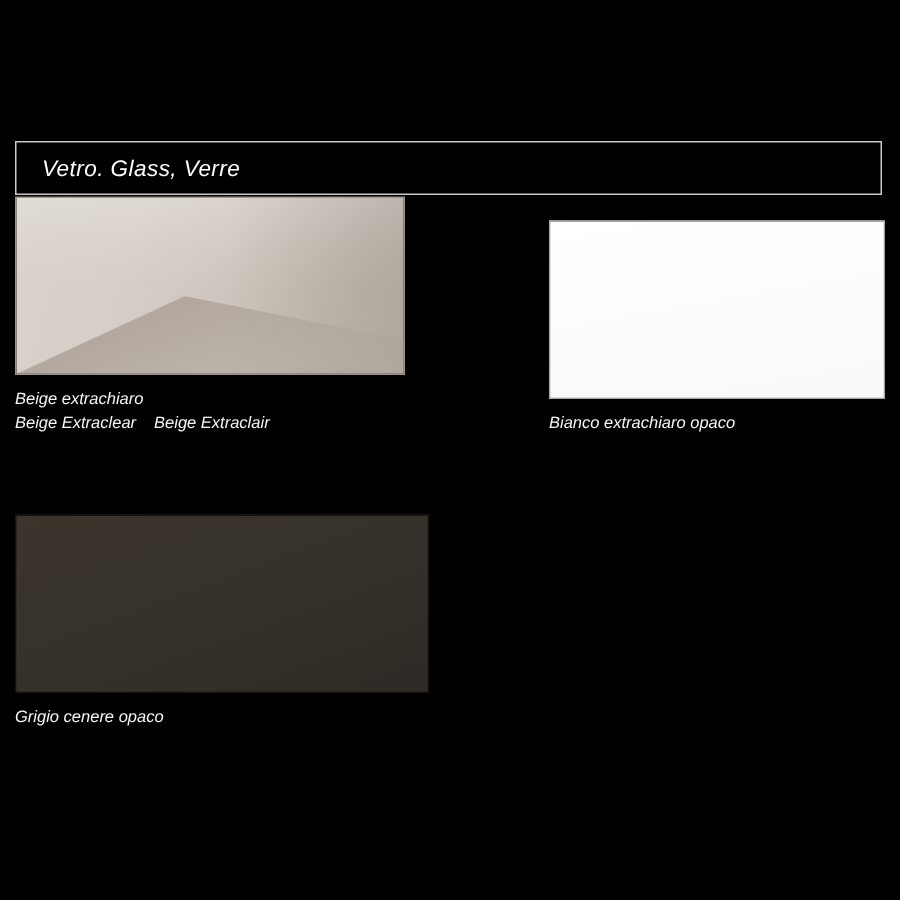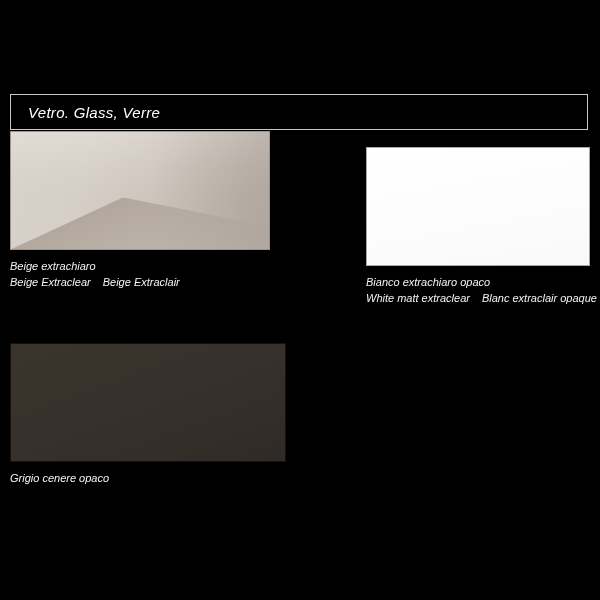--- a/index.html
+++ b/index.html
@@ -195,23 +195,20 @@
       </span>
     </div>
   </div>
 
   <div class="cell cell-white">
     <div class="swatch swatch-white">
       <span class="matt-sheen"></span>
     </div>
     <div class="caption">
       <span class="caption-it">Bianco extrachiaro opaco</span>
-      <span class="caption-row2">
-        <span class="caption-en">White matt extraclear</span><span class="caption-gap"></span><span class="caption-fr">Blanc extraclair opaque</span>
-      </span>
     </div>
   </div>
 
   <div class="cell cell-grey">
     <div class="swatch swatch-grey">
       <span class="matt-sheen"></span>
     </div>
     <div class="caption">
       <span class="caption-it">Grigio cenere opaco</span>
     </div>

